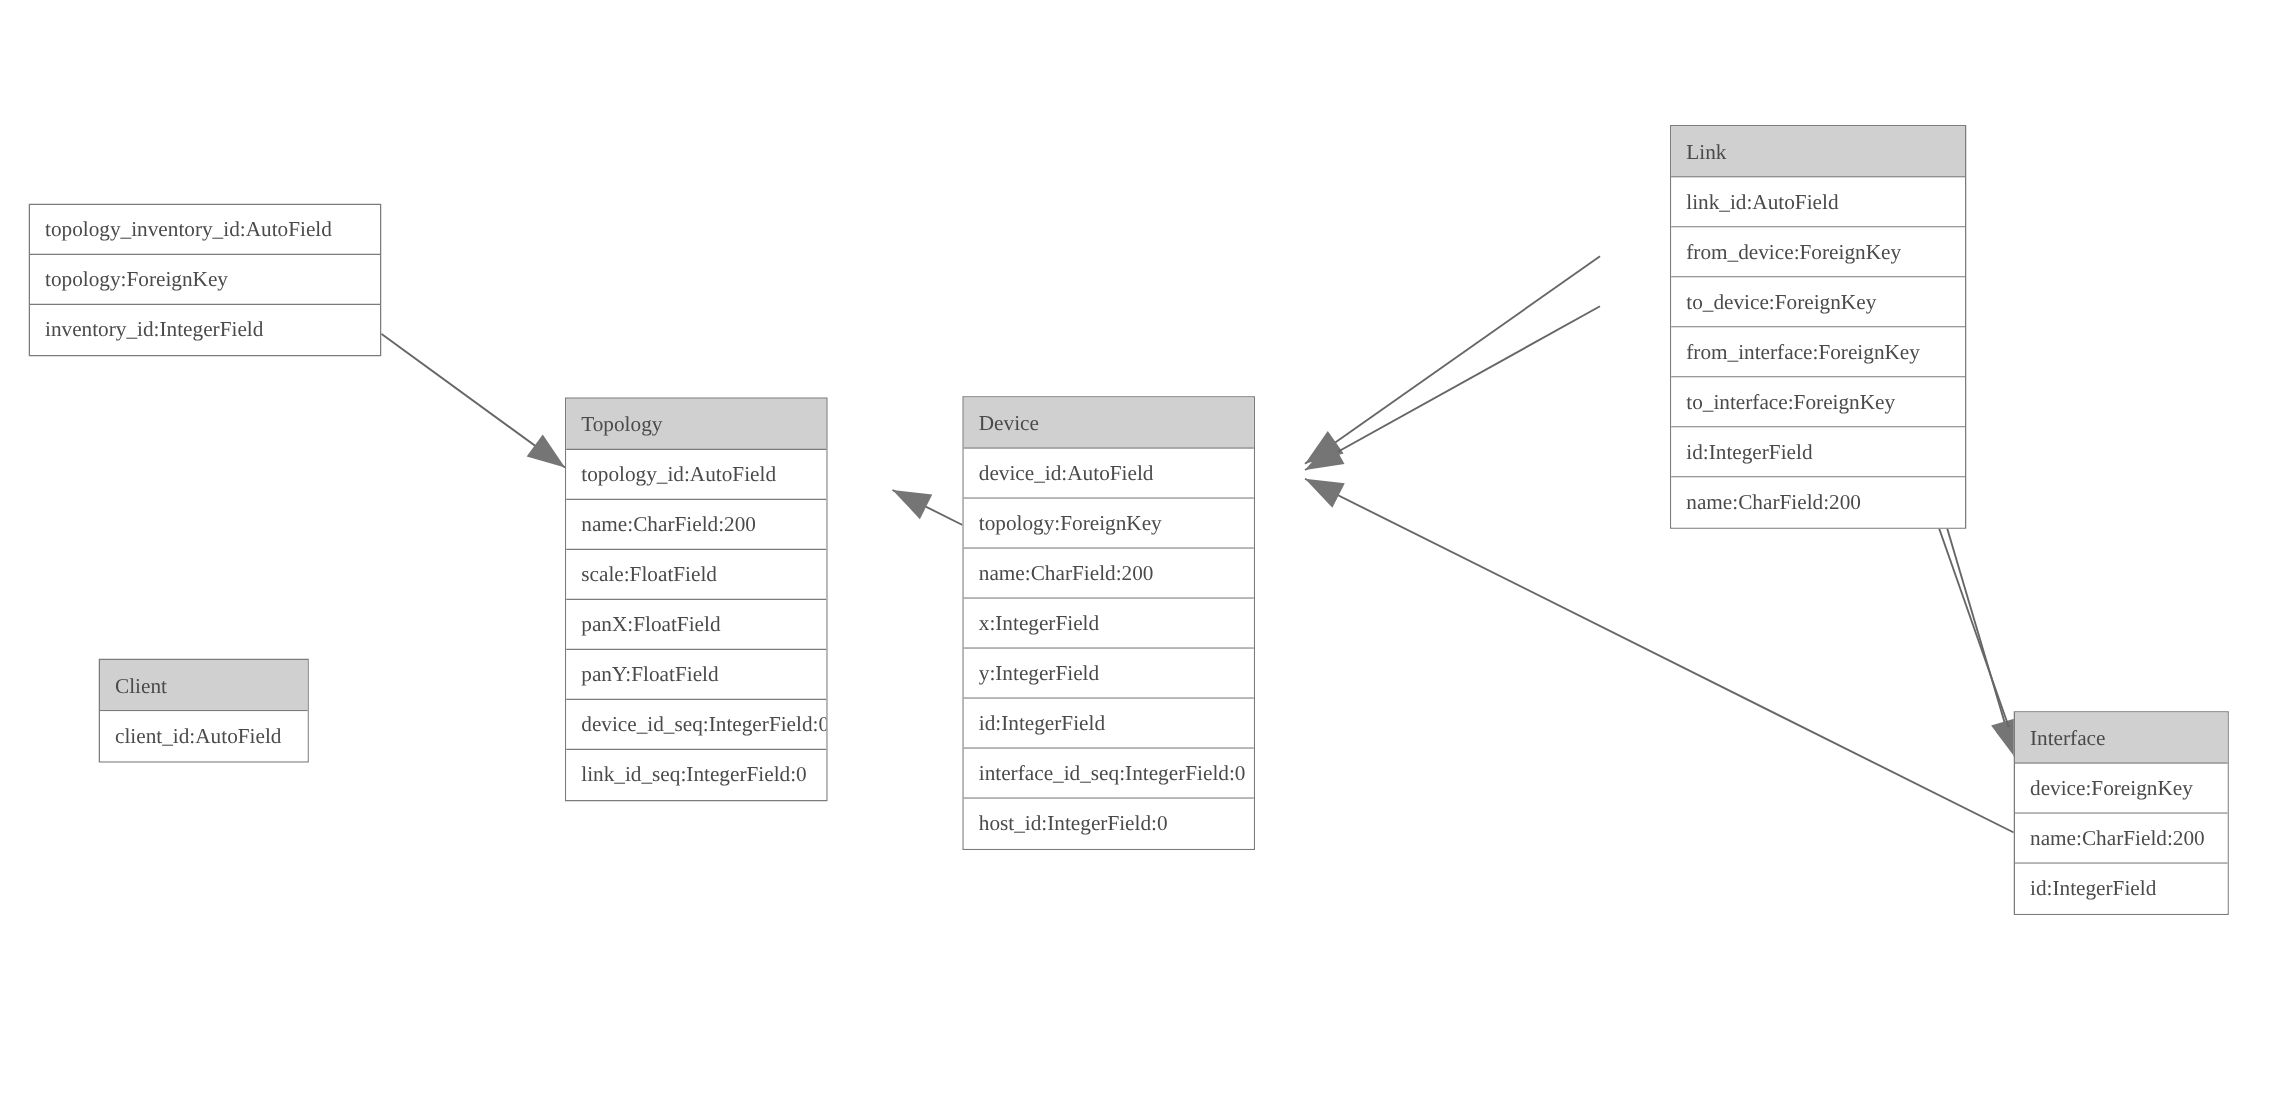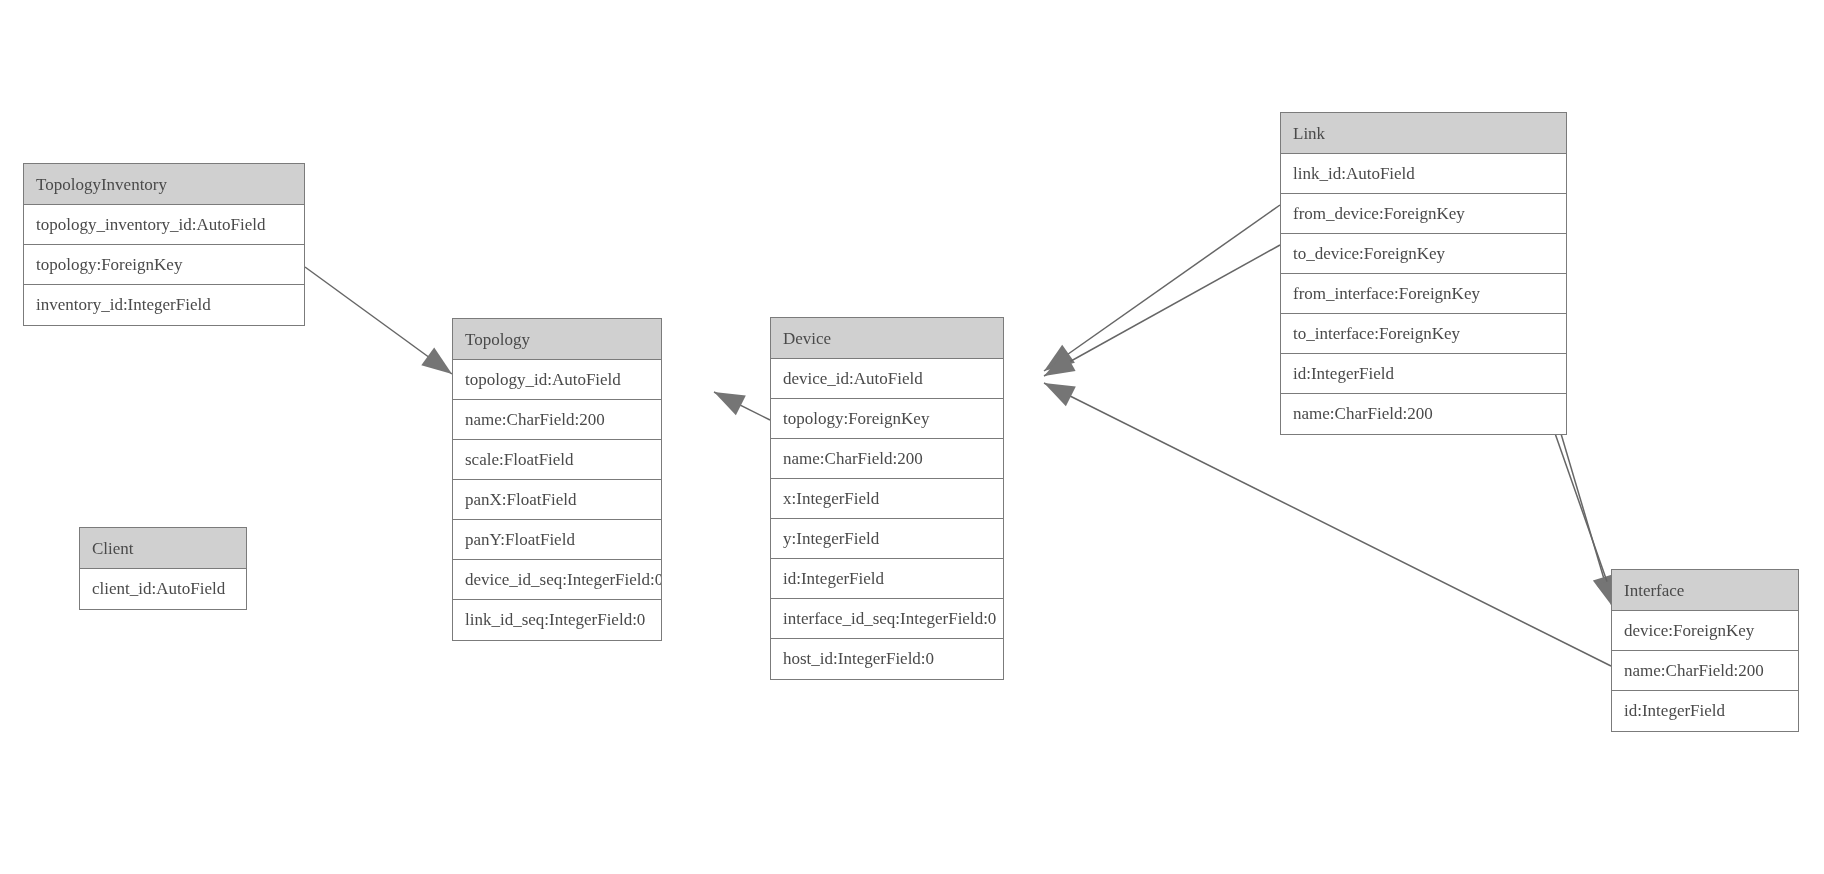--- a/index.html
+++ b/index.html
@@ -69,21 +69,20 @@
       <polygon points="1044.0,376.0 1064.9,351.8 1075.6,371.1" fill="#757575"></polygon>
       <line x1="1611" y1="666" x2="1044" y2="383" stroke="#666666" stroke-width="1.5"></line>
       <polygon points="1044.0,383.0 1075.8,386.6 1065.9,406.2" fill="#757575"></polygon>
       <line x1="1517" y1="285" x2="1612" y2="606" stroke="#666666" stroke-width="1.5"></line>
       <polygon points="1612.0,606.0 1592.9,580.4 1614.0,574.1" fill="#757575"></polygon>
       <line x1="1517" y1="325" x2="1617" y2="610" stroke="#666666" stroke-width="1.5"></line>
       <polygon points="1617.0,610.0 1596.7,585.3 1617.4,578.1" fill="#757575"></polygon>
     </svg>
   <div id="entities">
       <div class="entity" style="left: 23px; top: 163px; width: 282px;">
-        <div class="entity-header">TopologyInventory</div>
         <div class="field-row">topology_inventory_id:AutoField</div>
         <div class="field-row">topology:ForeignKey</div>
         <div class="field-row">inventory_id:IntegerField</div>
       </div>
       <div class="entity" style="left: 452px; top: 318px; width: 210px;">
         <div class="entity-header">Topology</div>
         <div class="field-row">topology_id:AutoField</div>
         <div class="field-row">name:CharField:200</div>
         <div class="field-row">scale:FloatField</div>
         <div class="field-row">panX:FloatField</div>
@@ -99,30 +98,30 @@
         <div class="entity-header">Device</div>
         <div class="field-row">device_id:AutoField</div>
         <div class="field-row">topology:ForeignKey</div>
         <div class="field-row">name:CharField:200</div>
         <div class="field-row">x:IntegerField</div>
         <div class="field-row">y:IntegerField</div>
         <div class="field-row">id:IntegerField</div>
         <div class="field-row">interface_id_seq:IntegerField:0</div>
         <div class="field-row">host_id:IntegerField:0</div>
       </div>
-      <div class="entity" style="left: 1280px; top: 100px; width: 287px; margin-top: 12px;">
+      <div class="entity" style="left: 1336px; top: 100px; width: 237px;">
         <div class="entity-header">Link</div>
         <div class="field-row">link_id:AutoField</div>
         <div class="field-row">from_device:ForeignKey</div>
         <div class="field-row">to_device:ForeignKey</div>
         <div class="field-row">from_interface:ForeignKey</div>
         <div class="field-row">to_interface:ForeignKey</div>
         <div class="field-row">id:IntegerField</div>
         <div class="field-row">name:CharField:200</div>
       </div>
-      <div class="entity" style="left: 1611px; top: 569px; width: 188px;">
+      <div class="entity" style="left: 1611px; top: 569px; width: 172px;">
         <div class="entity-header">Interface</div>
         <div class="field-row">device:ForeignKey</div>
         <div class="field-row">name:CharField:200</div>
         <div class="field-row">id:IntegerField</div>
       </div>
     </div>
 </div>
 
 </body></html>

